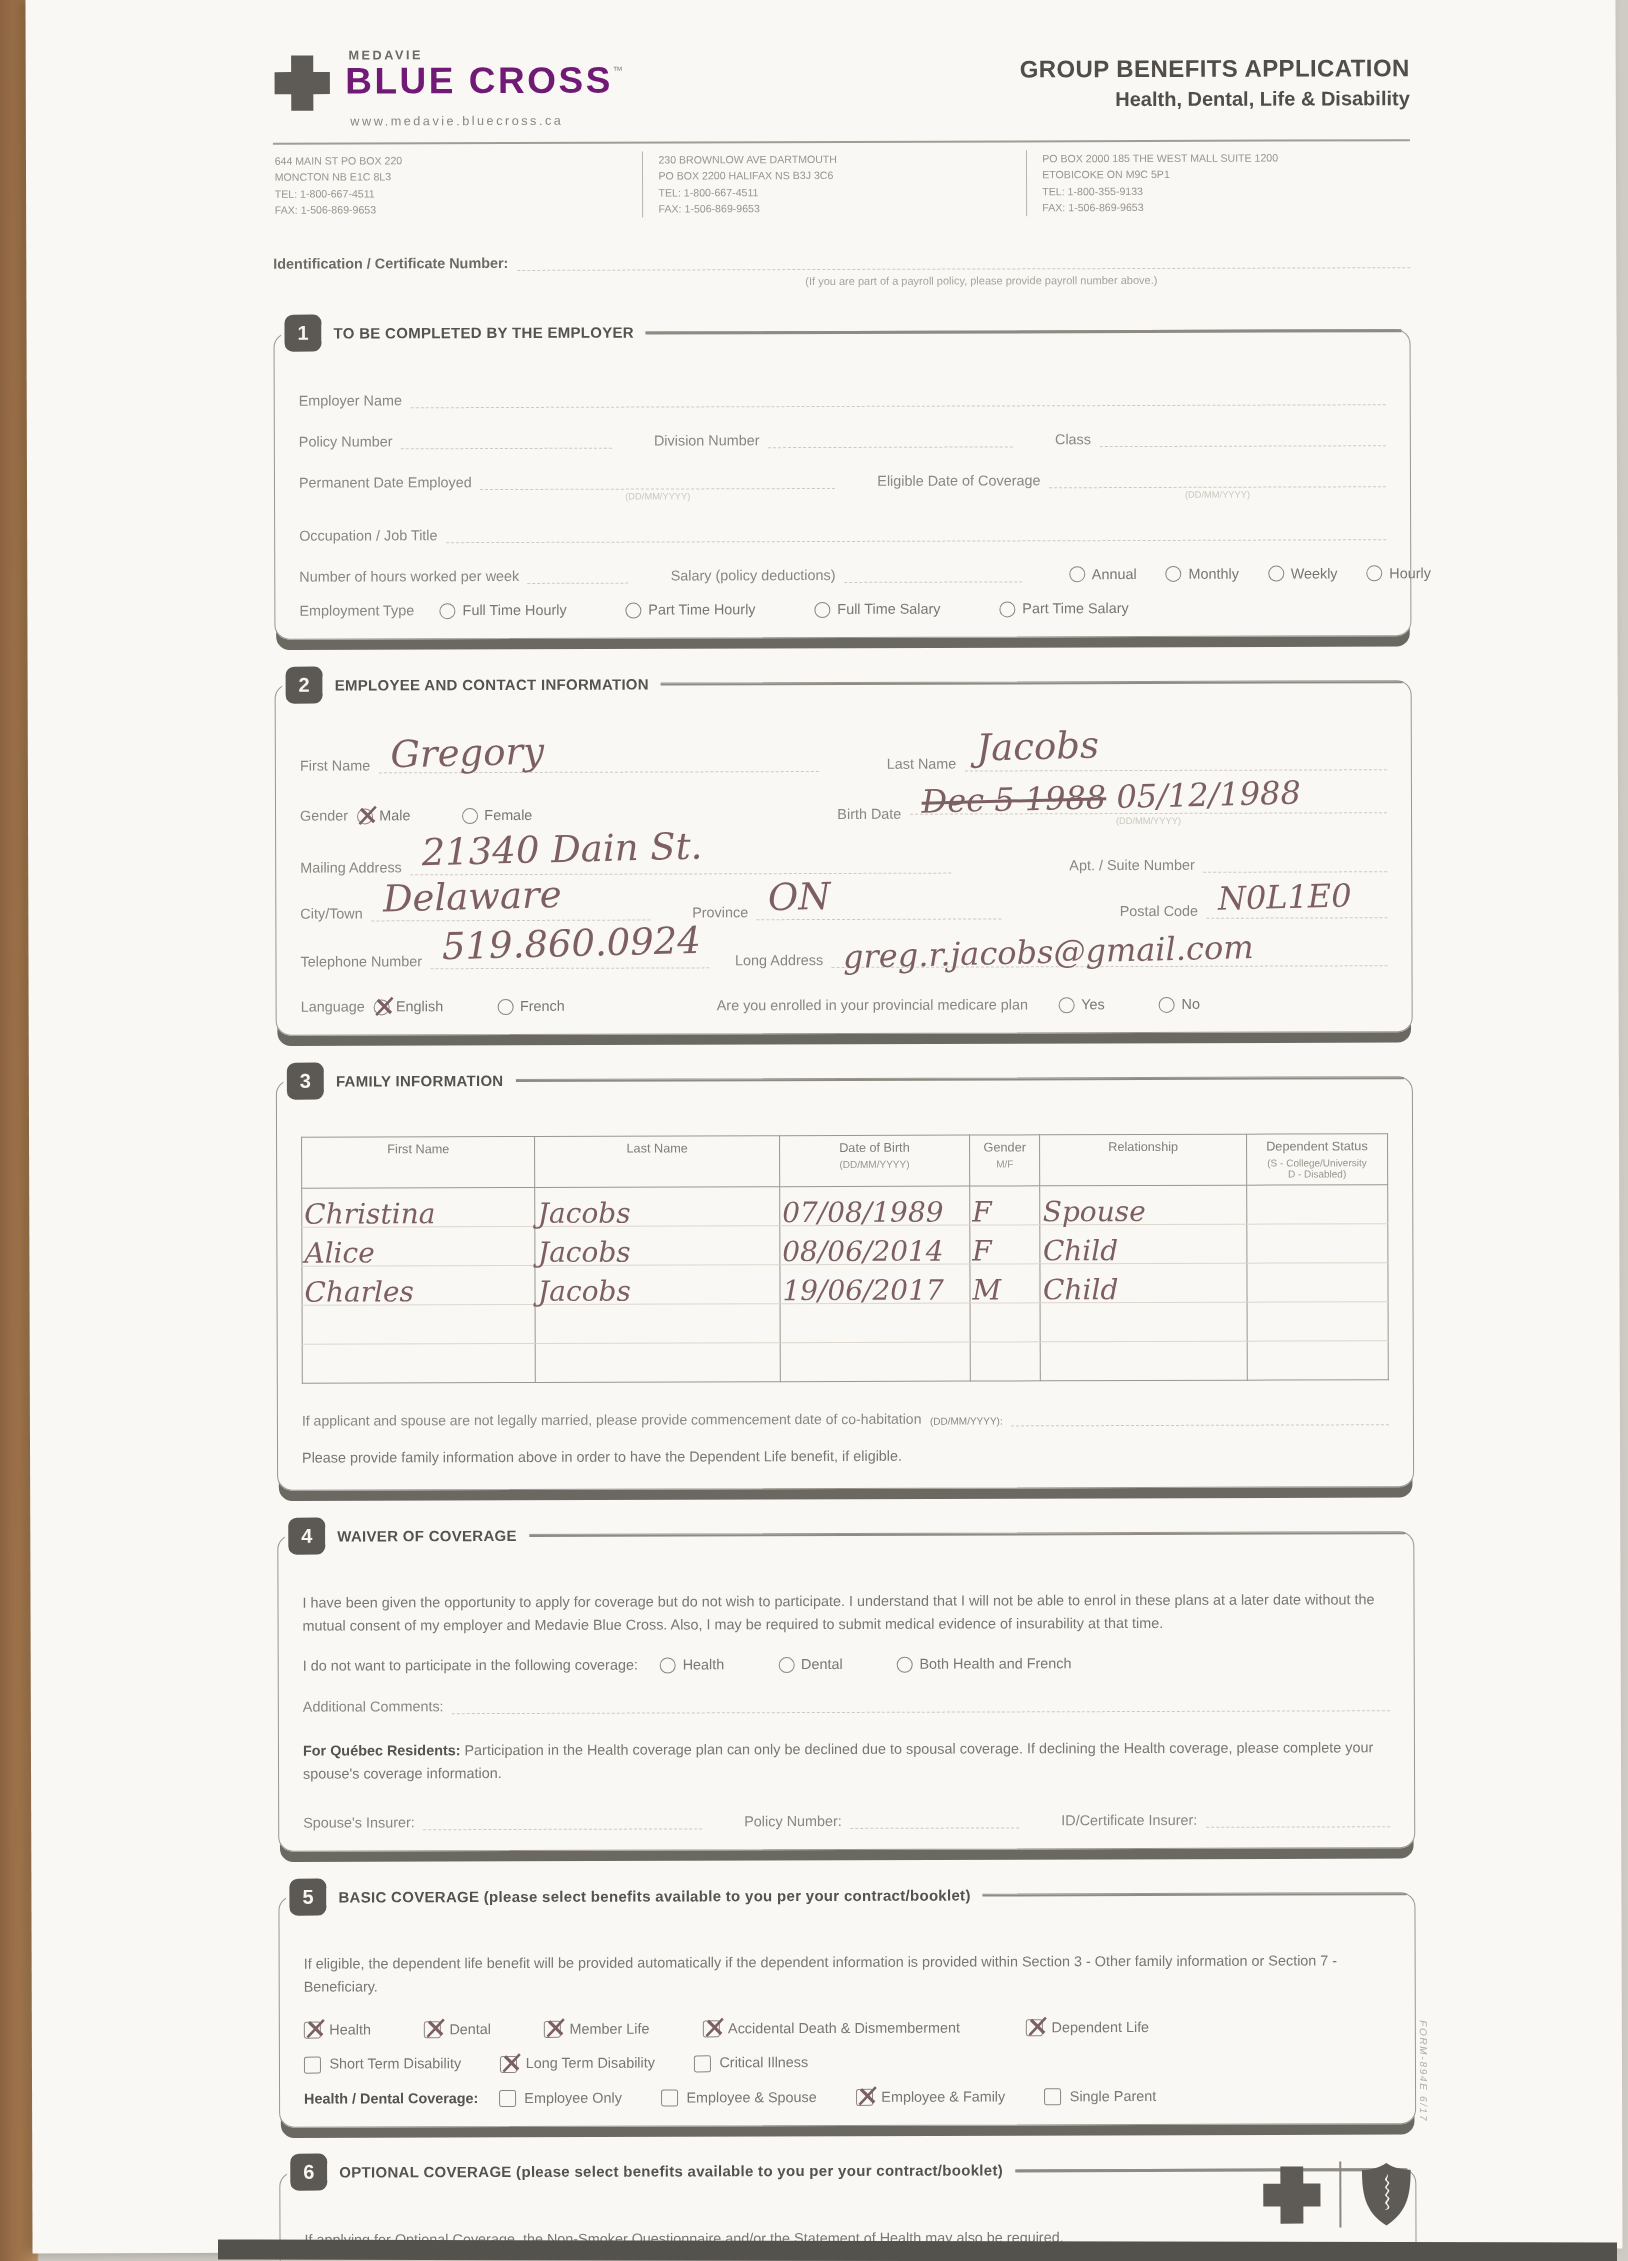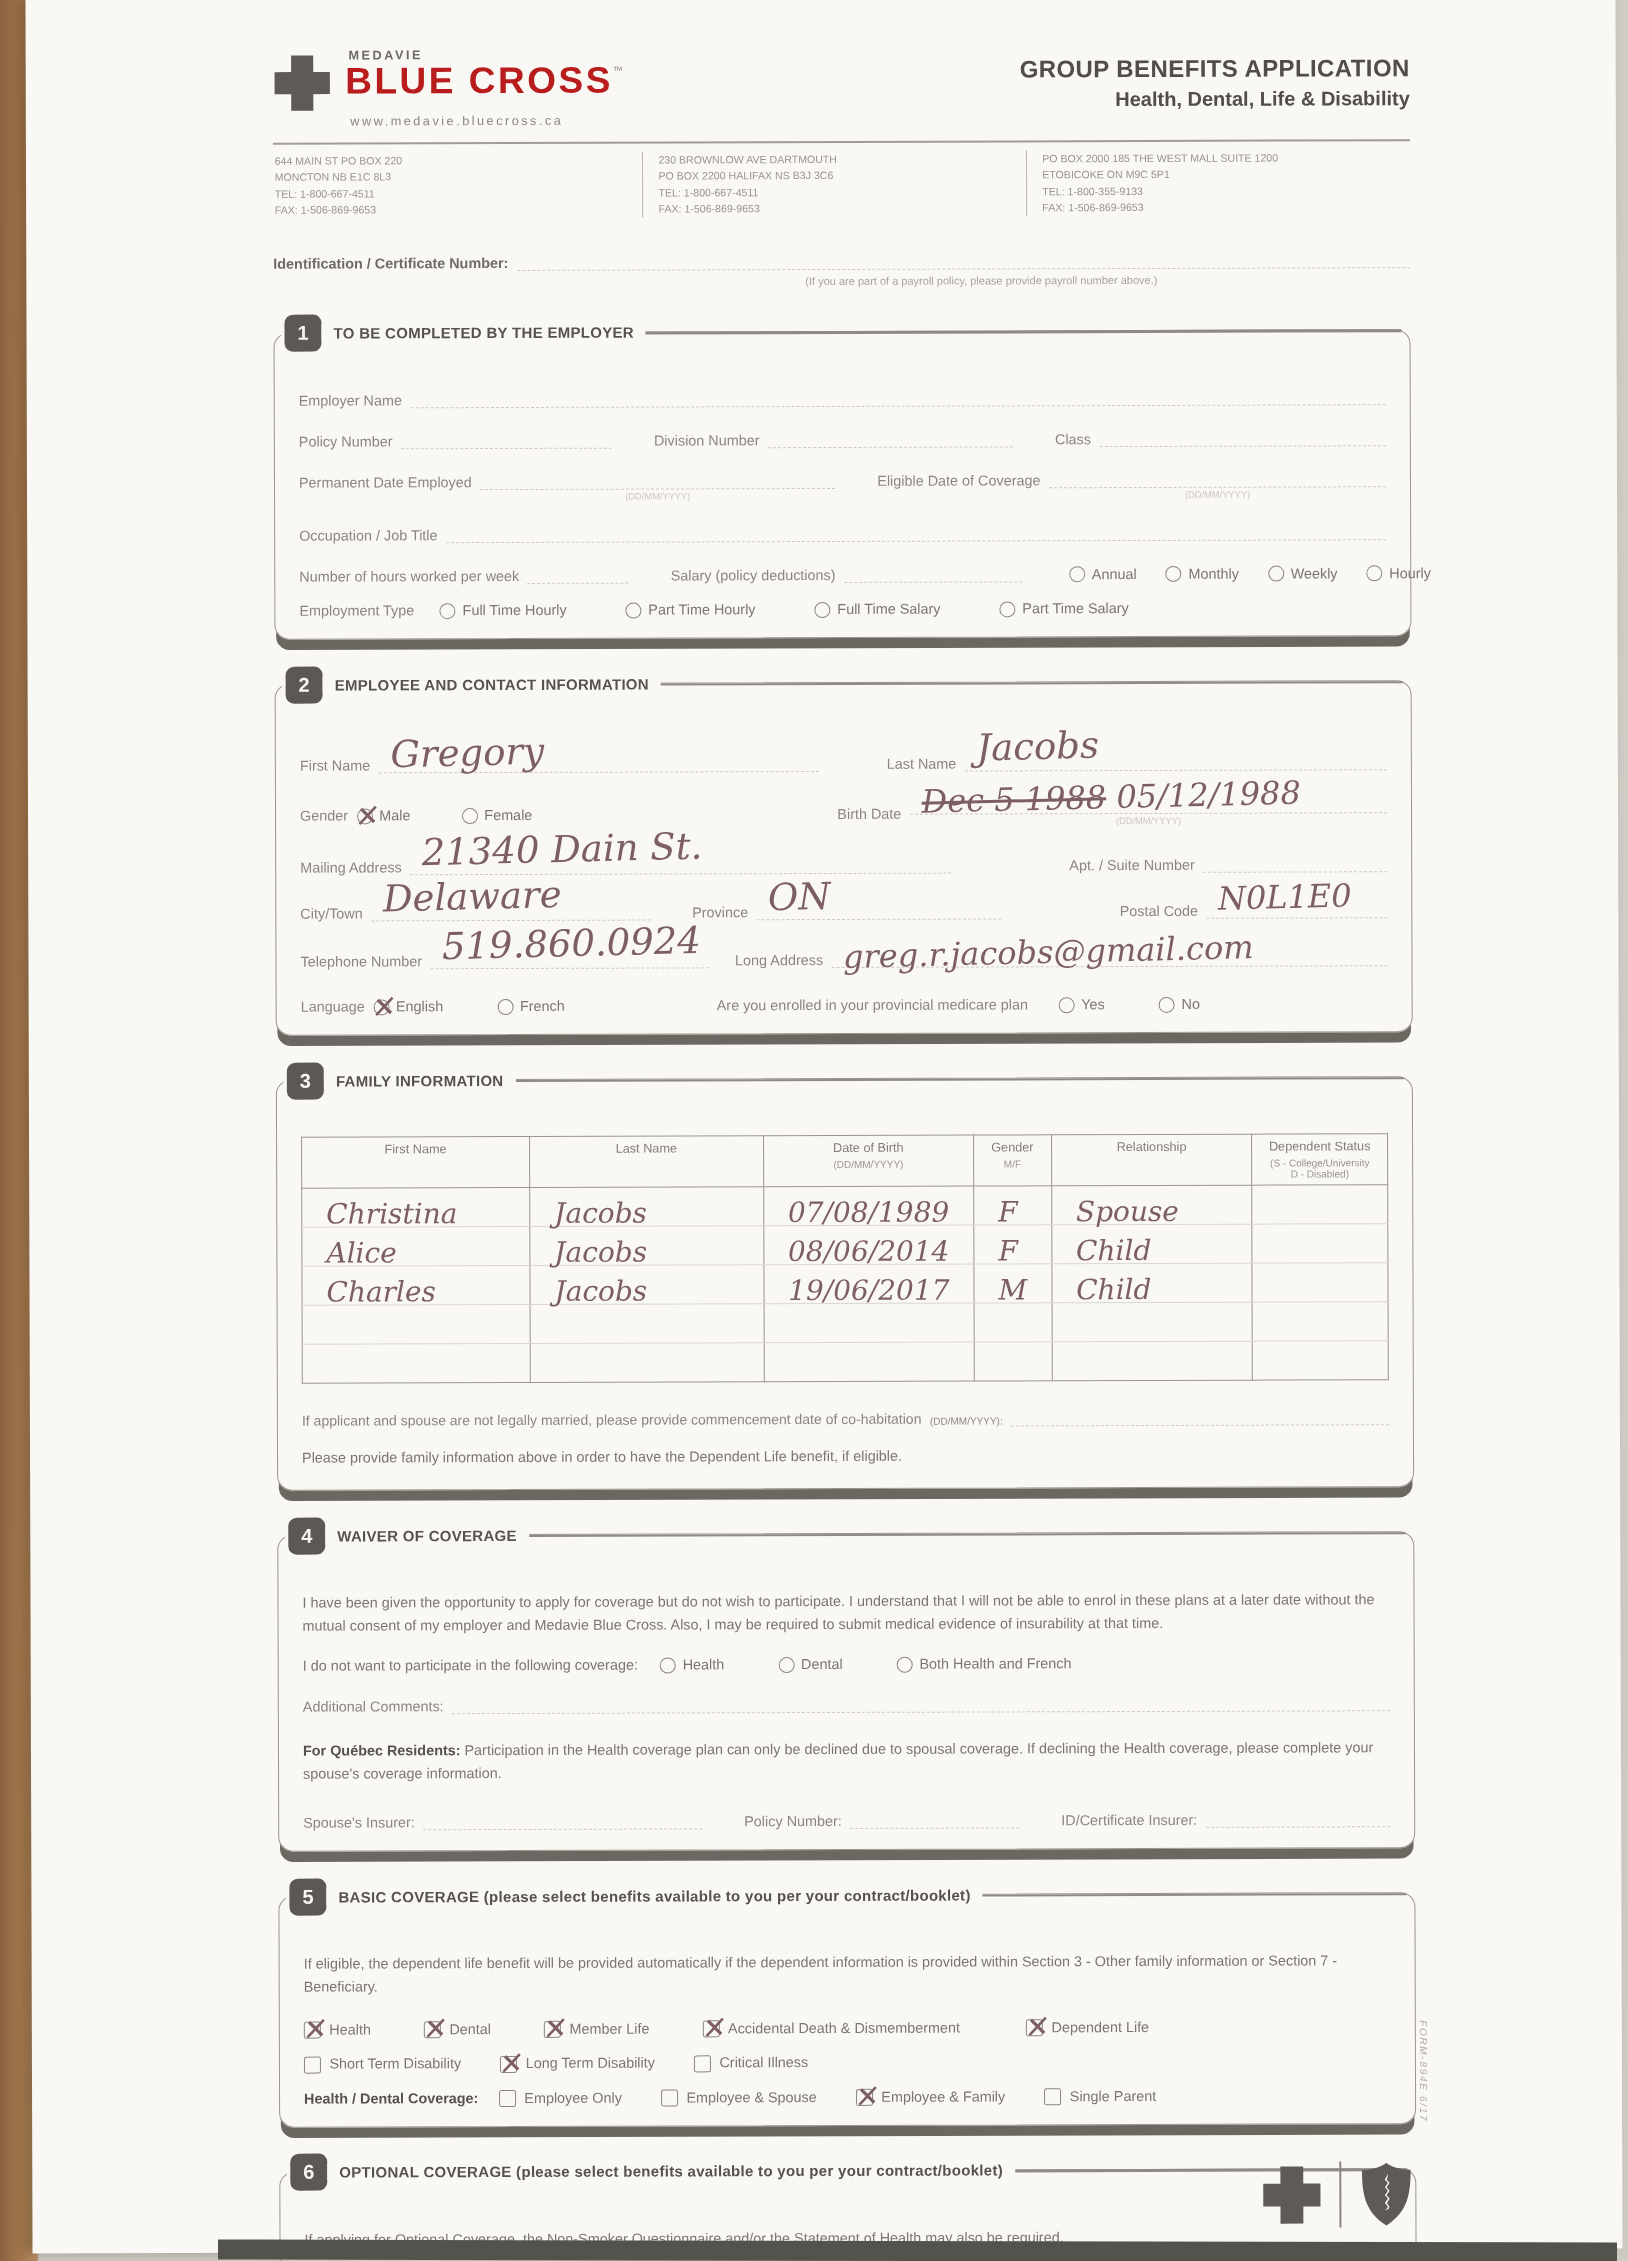--- a/index.html
+++ b/index.html
@@ -26,21 +26,21 @@
     box-shadow:-6.8px 0 12px rgba(60,40,20,.35);
   }
   .content{position:absolute;left:247px;top:52px;width:1137px;}
 
   
   .hdr{display:flex;justify-content:space-between;align-items:flex-start;}
   .brand{display:flex;gap:13.5px;align-items:flex-start;}
   .cross-logo{width:59px;height:59px;flex:0 0 auto;margin-top:5px;}
   .brand-text .tm-row{display:flex;align-items:flex-start;}
   .brand-top{font-size:12.7px;font-weight:bold;letter-spacing:2.5px;color:#6e6a64;margin-left:3.4px;}
-  .brand-main{font-size:37px;font-weight:bold;letter-spacing:2.5px;color:#b91c1c;line-height:1;}
+  .brand-main{font-size:37px;font-weight:bold;letter-spacing:2.5px;color:#701a75;line-height:1;}
   .brand-tm{font-size:10px;color:#8b8680;margin-top:3.4px;}
   .website{font-size:12.7px;letter-spacing:2.5px;color:#8b8680;margin:15px 0 0 5px;}
   .titles{text-align:right;margin-top:8.5px;}
   .title-main{font-size:24px;font-weight:bold;color:#514d49;letter-spacing:0.4px;}
   .title-sub{font-size:20px;font-weight:bold;color:#514d49;margin-top:5px;}
 
   .hdr-rule{border-top:2.5px solid #a19c94;margin-top:13.5px;}
   .offices{display:flex;margin-top:8.5px;}
   .office{font-size:10.6px;color:#9a958d;line-height:1.55;padding:0 15px;border-left:0.8px solid #b9b4ac;flex:1;}
   .office:first-child{border-left:none;padding-left:1.7px;}
@@ -87,21 +87,21 @@
   .hwfield .hw{position:absolute;left:12px;bottom:-3.4px;}
   .hw-xl{font-size:37px;}
   .hw-lg{font-size:32px;}
   .strike{text-decoration:line-through;text-decoration-thickness:2.5px;}
 
   
   .famtable{width:100%;border-collapse:collapse;margin-top:22px;}
   .famtable th{border:1.4px solid var(--border);font-weight:normal;font-size:12.7px;color:#827d77;
                padding:5px 3.4px;text-align:center;vertical-align:top;}
   .famtable td{border-left:1.4px solid var(--border);border-right:1.4px solid var(--border);
-               border-bottom:0.8px solid #ddd7ce;height:39px;padding:0 24px;vertical-align:bottom;overflow:visible;}
+               border-bottom:0.8px solid #ddd7ce;height:39px;padding:0 2px;vertical-align:bottom;overflow:visible;}
   .famtable tr:last-child td{border-bottom:1.4px solid var(--border);}
   .th-sub{font-size:10px;color:#9a958d;margin-top:3.4px;}
   .td-hw{font-family:"DejaVu Serif",serif;font-style:italic;color:var(--hand);font-size:28px;
          white-space:nowrap;transform:rotate(-1deg);line-height:.8;}
 
   .para{font-size:14.4px;color:var(--ink-mid);line-height:1.6;margin-top:22px;}
   .bold-inline{font-weight:bold;color:#56524e;}
 
   
   .logos{position:absolute;right:208px;bottom:22px;display:flex;align-items:center;gap:17px;}

